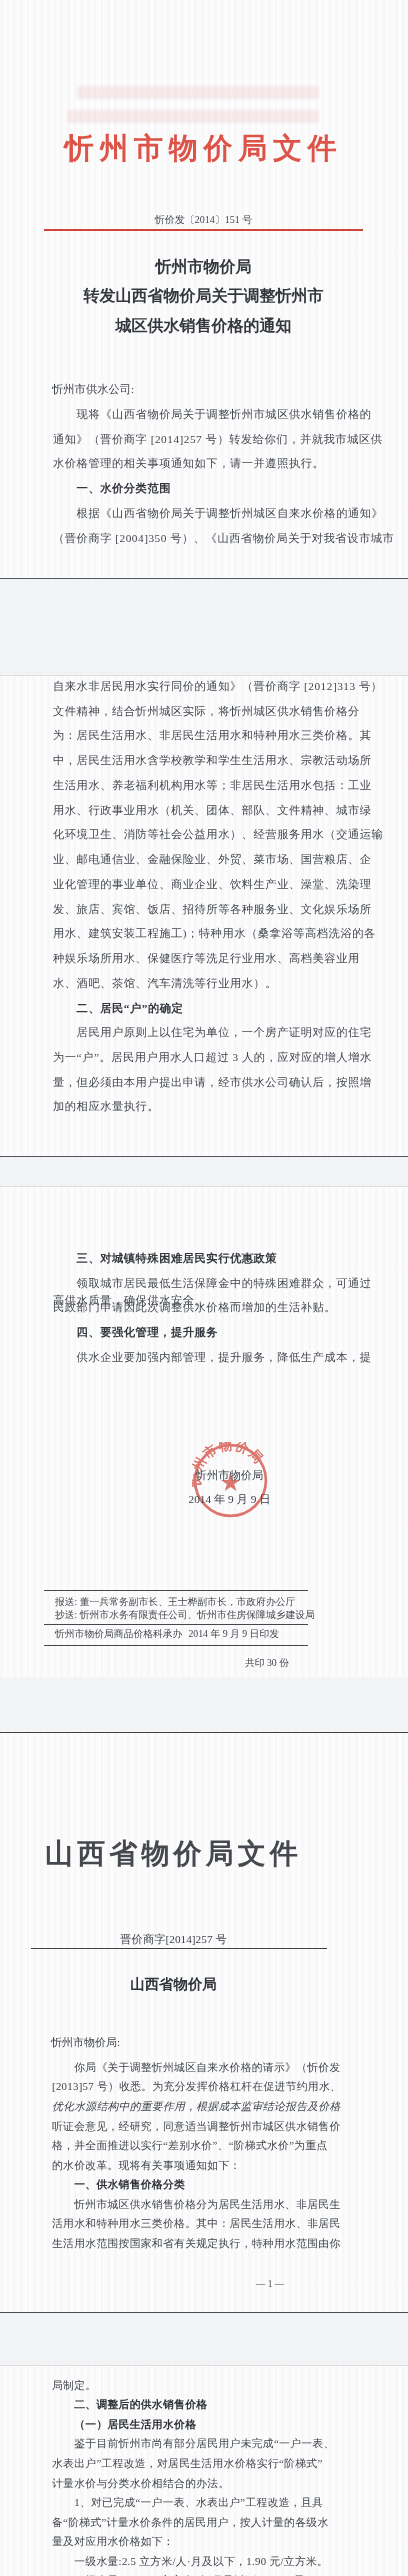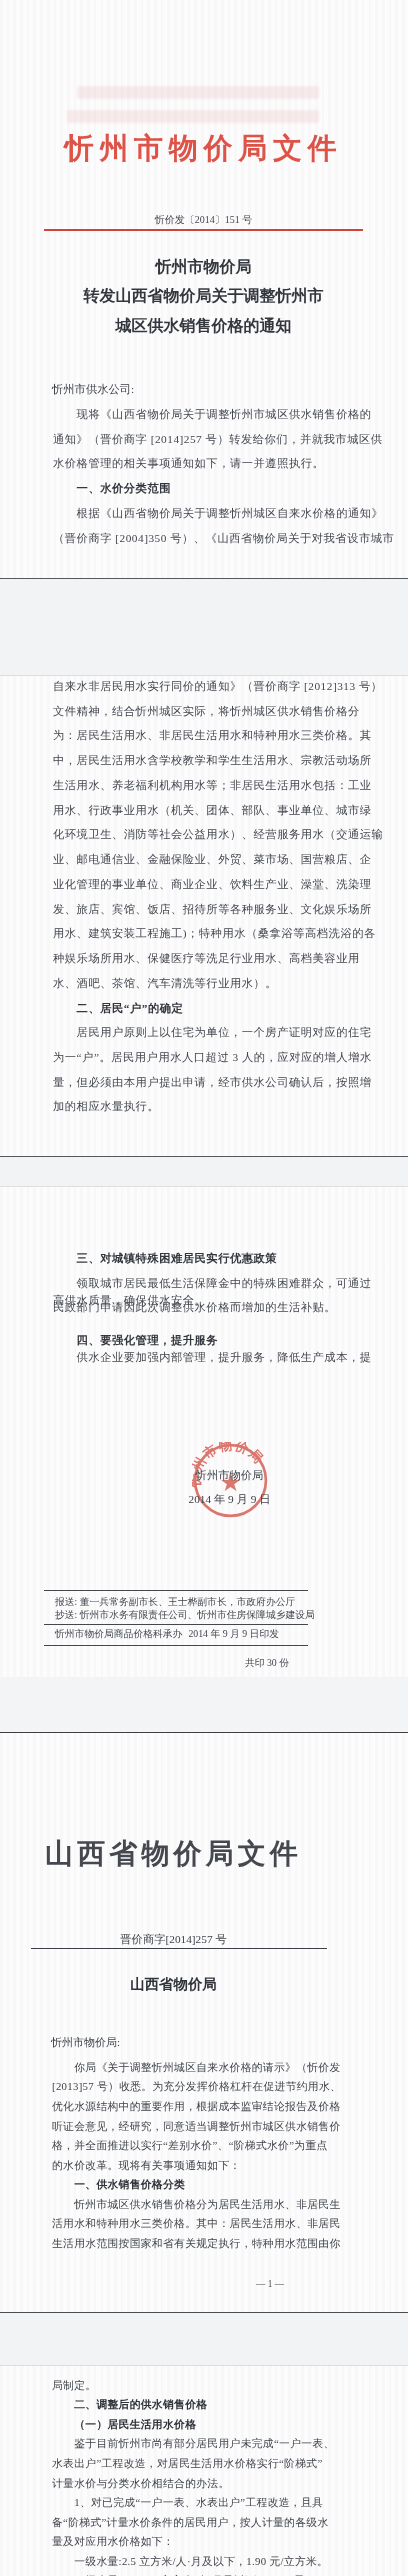--- a/index.html
+++ b/index.html
@@ -86,42 +86,42 @@
     <div class="blk p" style="top: 432px;">通知》（晋价商字 [2014]257 号）转发给你们，并就我市城区供</div>
     <div class="blk p" style="top: 456px;">水价格管理的相关事项通知如下，请一并遵照执行。</div>
     <div class="blk pb" style="top: 481px;">　　一、水价分类范围</div>
     <div class="blk p" style="top: 506px;">　　根据《山西省物价局关于调整忻州城区自来水价格的通知》</div>
     <div class="blk p" style="top: 531px;">（晋价商字 [2004]350 号）、《山西省物价局关于对我省设市城市</div>
     <div class="blk p" style="top: 679px;">自来水非居民用水实行同价的通知》（晋价商字 [2012]313 号）</div>
     <div class="blk p" style="top: 704px;">文件精神，结合忻州城区实际，将忻州城区供水销售价格分</div>
     <div class="blk p" style="top: 728px;">为：居民生活用水、非居民生活用水和特种用水三类价格。其</div>
     <div class="blk p" style="top: 753px;">中，居民生活用水含学校教学和学生生活用水、宗教活动场所</div>
     <div class="blk p" style="top: 778px;">生活用水、养老福利机构用水等；非居民生活用水包括：工业</div>
-    <div class="blk p" style="top: 803px;">用水、行政事业用水（机关、团体、部队、事业单位、城市绿</div>
+    <div class="blk p" style="top: 803px;">用水、行政事业用水（机关、团体、部队、文件精神、城市绿</div>
     <div class="blk p" style="top: 827px;">化环境卫生、消防等社会公益用水）、经营服务用水（交通运输</div>
     <div class="blk p" style="top: 852px;">业、邮电通信业、金融保险业、外贸、菜市场、国营粮店、企</div>
     <div class="blk p" style="top: 877px;">业化管理的事业单位、商业企业、饮料生产业、澡堂、洗染理</div>
     <div class="blk p" style="top: 902px;">发、旅店、宾馆、饭店、招待所等各种服务业、文化娱乐场所</div>
     <div class="blk p" style="top: 926px;">用水、建筑安装工程施工)；特种用水（桑拿浴等高档洗浴的各</div>
     <div class="blk p" style="top: 951px;">种娱乐场所用水、保健医疗等洗足行业用水、高档美容业用</div>
     <div class="blk p" style="top: 976px;">水、酒吧、茶馆、汽车清洗等行业用水）。</div>
     <div class="blk pb" style="top: 1001px;">　　二、居民“户”的确定</div>
     <div class="blk p" style="top: 1025px;">　　居民用户原则上以住宅为单位，一个房产证明对应的住宅</div>
     <div class="blk p" style="top: 1050px;">为一“户”。居民用户用水人口超过 3 人的，应对应的增人增水</div>
     <div class="blk p" style="top: 1075px;">量，但必须由本用户提出申请，经市供水公司确认后，按照增</div>
     <div class="blk p" style="top: 1099px;">加的相应水量执行。</div>
     <div class="blk pb" style="top: 1251px;">　　三、对城镇特殊困难居民实行优惠政策</div>
     <div class="blk p" style="top: 1276px;">　　领取城市居民最低生活保障金中的特殊困难群众，可通过</div>
     <div class="blk p" style="top: 1300px;">民政部门申请因此次调整供水价格而增加的生活补贴。</div>
-    <div class="blk pb" style="top: 1325px; margin-top: 8px;">　　四、要强化管理，提升服务</div>
+    <div class="blk pb" style="top: 1325px;">　　四、要强化管理，提升服务</div>
     <div class="blk p" style="top: 1350px;">　　供水企业要加强内部管理，提升服务，降低生产成本，提</div>
     <div class="blk p" style="top: 1293px;">高供水质量，确保供水安全。</div>
     <div class="blk q" style="top: 2061px;">　　你局《关于调整忻州城区自来水价格的请示》（忻价发</div>
     <div class="blk q" style="top: 2080px;">[2013]57 号）收悉。为充分发挥价格杠杆在促进节约用水、</div>
-    <div class="blk q" style="top: 2100px;">优化水源结构中的重要作用，根据成本监审结论报告及价格</div>
+    <div class="blk q" style="top: 2100px; font-style: italic;">优化水源结构中的重要作用，根据成本监审结论报告及价格</div>
     <div class="blk q" style="top: 2120px;">听证会意见，经研究，同意适当调整忻州市城区供水销售价</div>
     <div class="blk q" style="top: 2139px;">格，并全面推进以实行“差别水价”、“阶梯式水价”为重点</div>
     <div class="blk q" style="top: 2159px;">的水价改革。现将有关事项通知如下：</div>
     <div class="blk qb" style="top: 2178px;">　　一、供水销售价格分类</div>
     <div class="blk q" style="top: 2198px;">　　忻州市城区供水销售价格分为居民生活用水、非居民生</div>
     <div class="blk q" style="top: 2217px;">活用水和特种用水三类价格。其中：居民生活用水、非居民</div>
     <div class="blk q" style="top: 2237px;">生活用水范围按国家和省有关规定执行，特种用水范围由你</div>
     <div class="blk q" style="top: 2379px;">局制定。</div>
     <div class="blk qb" style="top: 2398px;">　　二、调整后的供水销售价格</div>
     <div class="blk qb" style="top: 2418px;">　　（一）居民生活用水价格</div>

